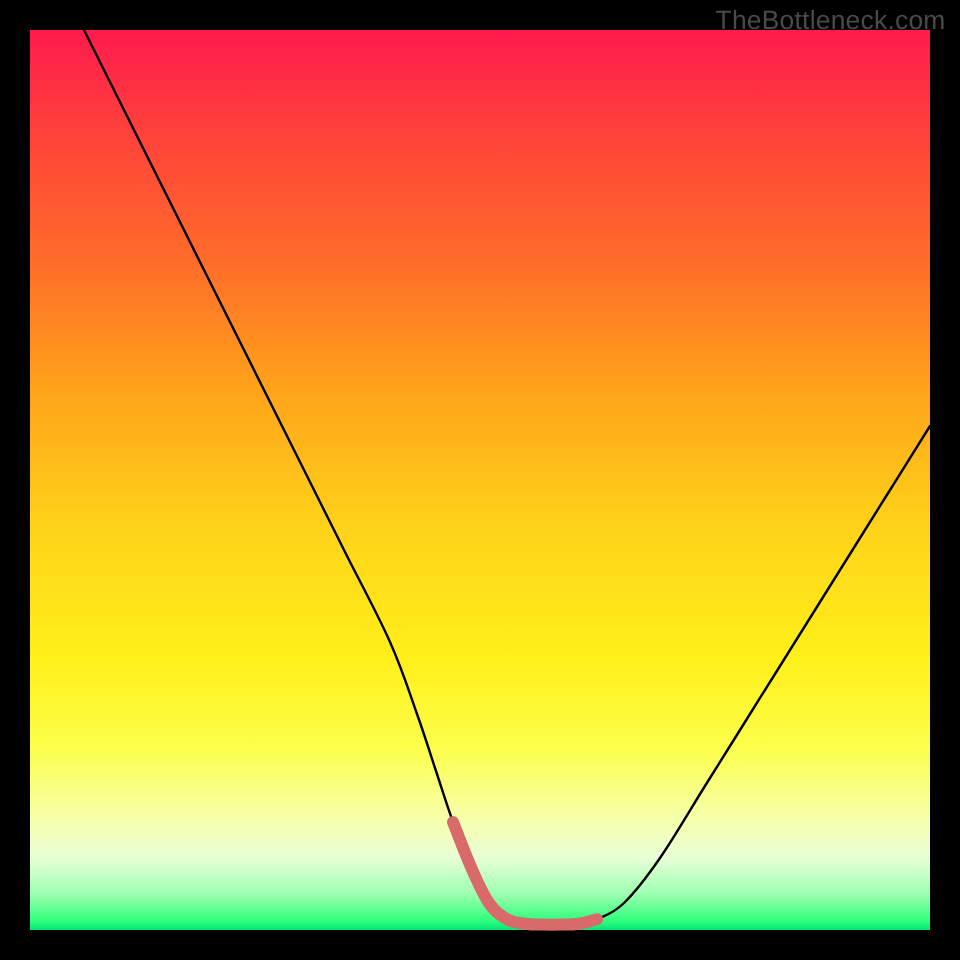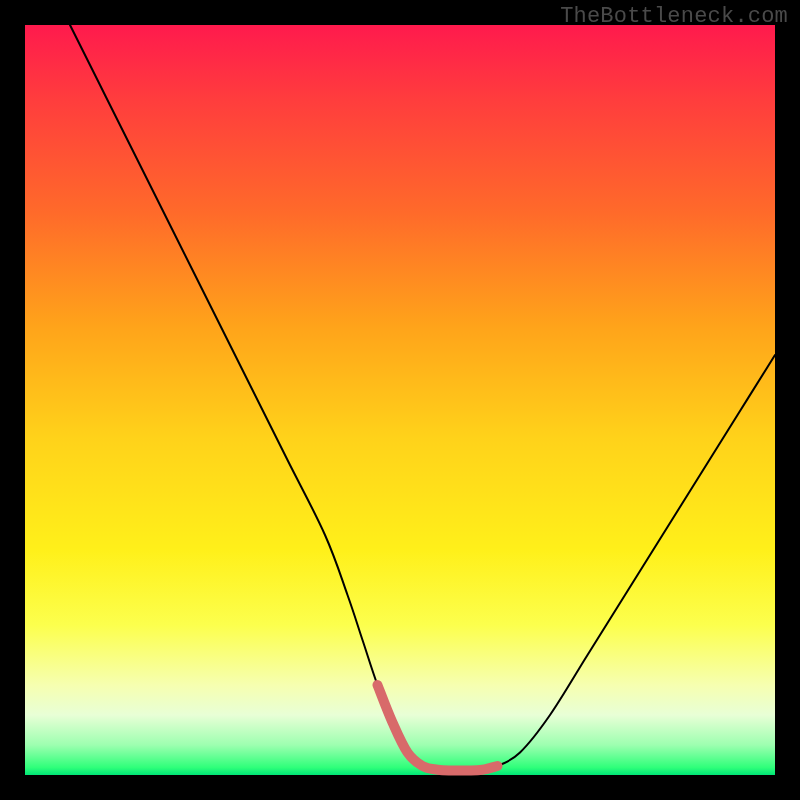--- a/index.html
+++ b/index.html
@@ -28,21 +28,21 @@
       #e8ffd6 92%,
       #9dffb0 96%,
       #2fff7a 99%,
       #00e676 100%
     );
   }
   .watermark {
     position: absolute;
     top: 4px;
     right: 12px;
-    font-family: Liberation Mono, monospace;
+    font-family: Liberation Sans, sans-serif;
     font-size: 22px;
     color: #4a4a4a;
     letter-spacing: 0.2px;
     user-select: none;
   }
   svg.curve {
     position: absolute;
     left: 0; top: 0;
     width: 100%; height: 100%;
     overflow: visible;

